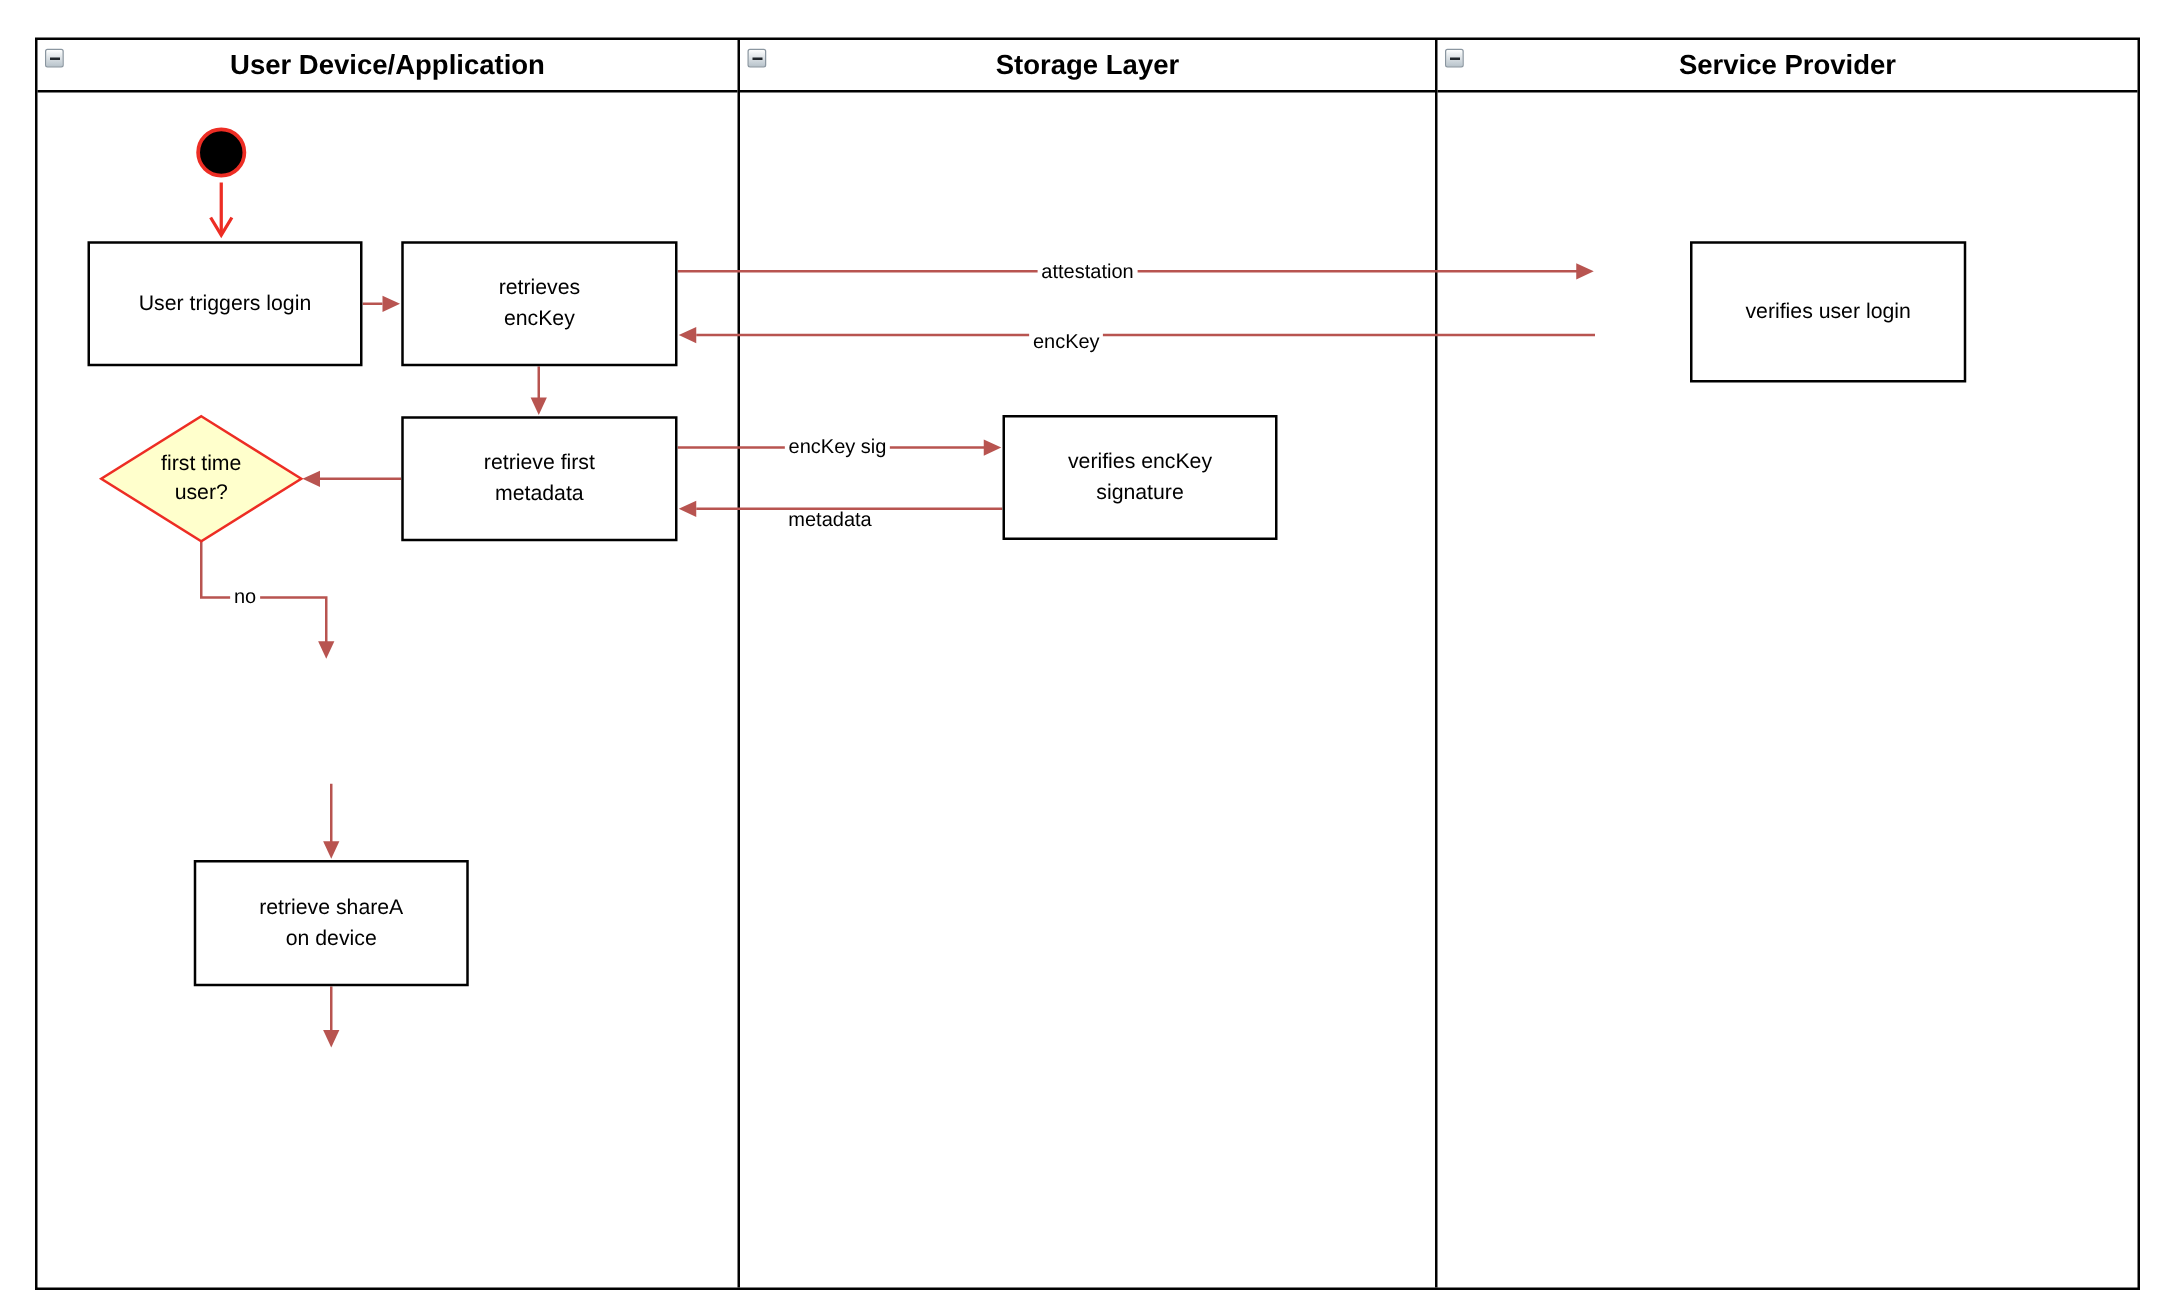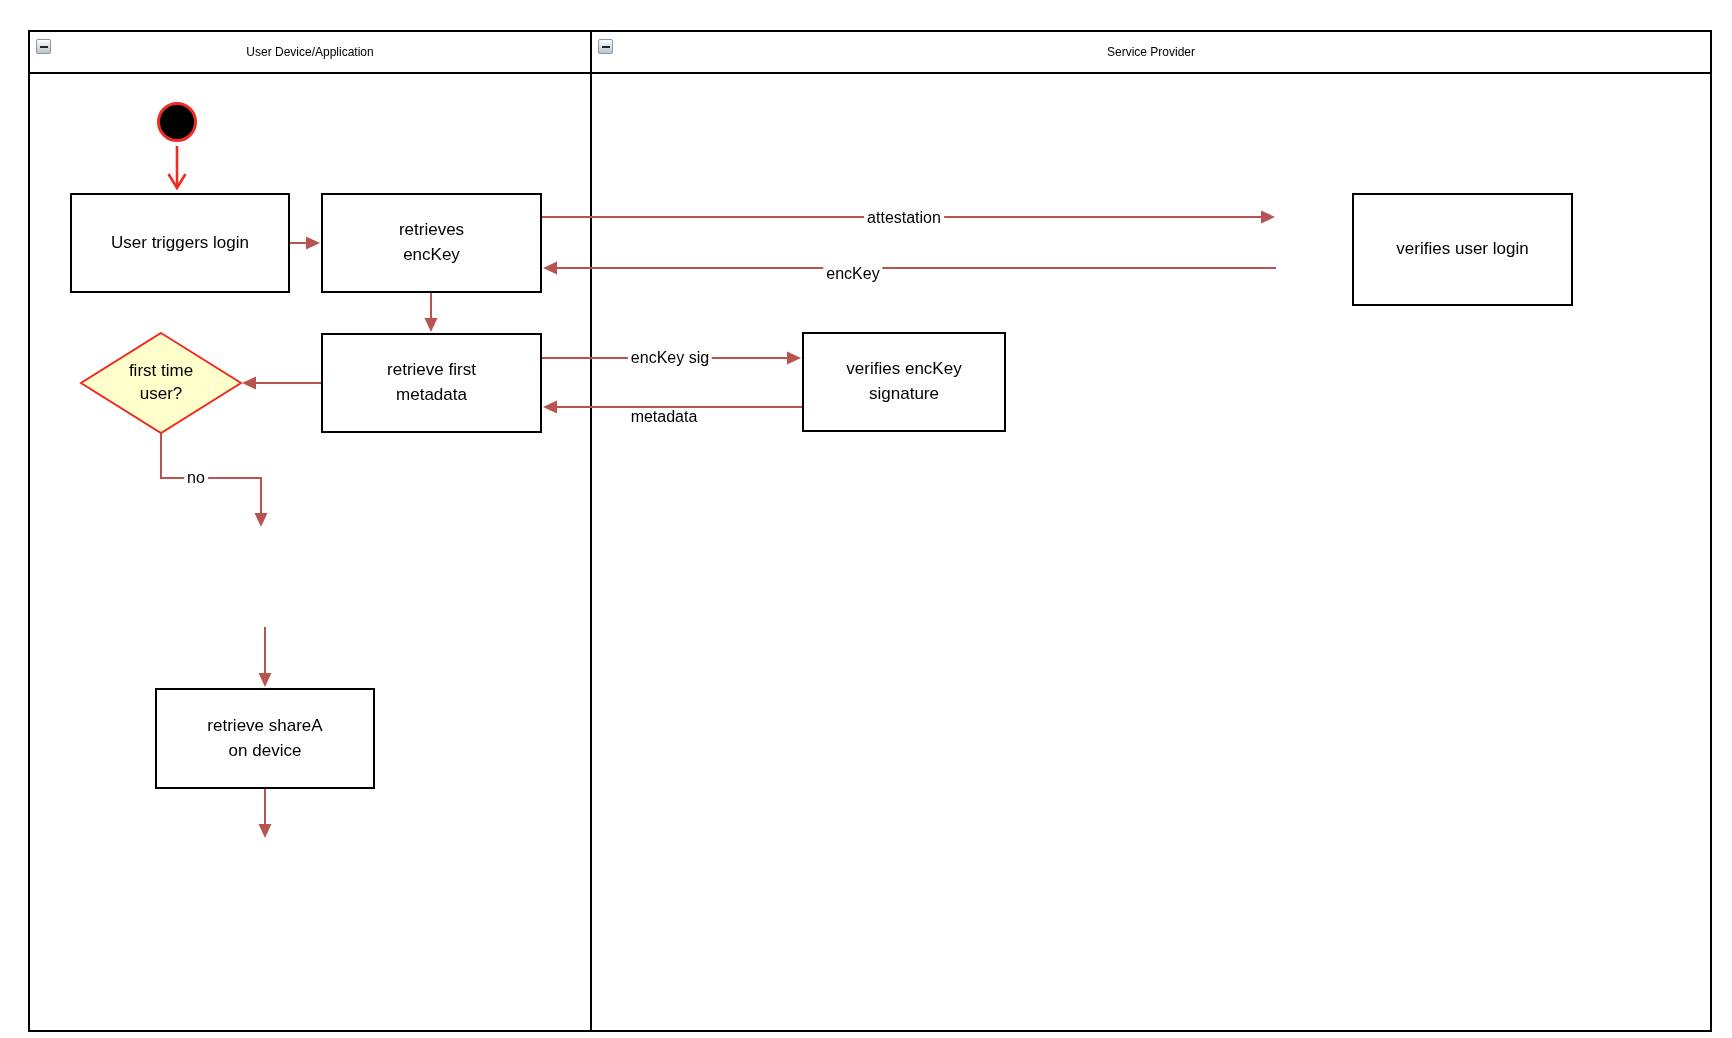--- a/index.html
+++ b/index.html
@@ -12,21 +12,21 @@
     position:absolute;left:28px;top:30px;width:1684px;height:1002px;
     border:2px solid #000;box-sizing:border-box;display:flex;background:#fff;
   }
   .lane{position:relative;height:100%;box-sizing:border-box;}
   .lane.l1{width:562px;border-right:2px solid #000;}
   .lane.l2{width:558px;border-right:2px solid #000;}
   .lane.l3{flex:1;text-align:center;}
   .lane-header{
     position:relative;height:42px;border-bottom:2px solid #000;box-sizing:border-box;
     display:flex;align-items:center;justify-content:center;
-    font-size:12px;font-weight:normal;
+    font-size:22px;font-weight:bold;
   }
   .collapse-btn{position:absolute;left:6px;top:7px;width:15px;height:15px;cursor:pointer;}
   .minus-icon{
     display:block;width:15px;height:15px;box-sizing:border-box;
     border:1px solid #8a96a0;border-radius:2px;
     background:linear-gradient(#fdfefe,#b9c4cc);position:relative;
   }
   .minus-icon::after{
     content:"";position:absolute;left:2.5px;top:5.5px;width:8px;height:2.5px;background:#20262b;
   }
@@ -57,20 +57,28 @@
 
 <div class="canvas">
 
   <div class="pool">
     <div class="lane l1">
       <div class="lane-header">
         <span class="collapse-btn">
           <span class="minus-icon"></span>
         </span>
         <span class="lane-title">User Device/Application</span>
+      </div>
+    </div>
+    <div class="lane l2">
+      <div class="lane-header">
+        <span class="collapse-btn">
+          <span class="minus-icon"></span>
+        </span>
+        <span class="lane-title">Storage Layer</span>
       </div>
     </div>
     <div class="lane l3">
       <div class="lane-header">
         <span class="collapse-btn">
           <span class="minus-icon"></span>
         </span>
         <span class="lane-title">Service Provider</span>
       </div>
     </div>
@@ -125,34 +133,34 @@
 
   <div class="node" style="left:1352px;top:193px;width:221px;height:113px">
     <span class="node-label">verifies user login</span>
   </div>
 
   <div class="node" style="left:321px;top:333px;width:221px;height:100px">
     <span class="node-label">retrieve first
 metadata</span>
   </div>
 
-  <div class="node" style="left:802px;top:332px;width:204px;height:100px">
+  <div class="node" style="left:802px;top:332px;width:220px;height:100px">
     <span class="node-label">verifies encKey
 signature</span>
   </div>
 
   <div class="diamond-label" style="left:91px;top:352px;width:140px;height:62px">first time
 user?</div>
 
 
   <div class="node" style="left:155px;top:688px;width:220px;height:101px">
     <span class="node-label">retrieve shareA
 on device</span>
   </div>
 
 
-  <div class="edge-label" style="left:904px;top:218px">attestation</div>
+  <div class="edge-label" style="left:870px;top:218px">attestation</div>
   <div class="edge-label" style="left:853px;top:274px">encKey</div>
   <div class="edge-label" style="left:670px;top:358px">encKey sig</div>
   <div class="edge-label" style="left:664px;top:417px">metadata</div>
   <div class="edge-label" style="left:196px;top:478px">no</div>
 
 </div>
 
 </body></html>

